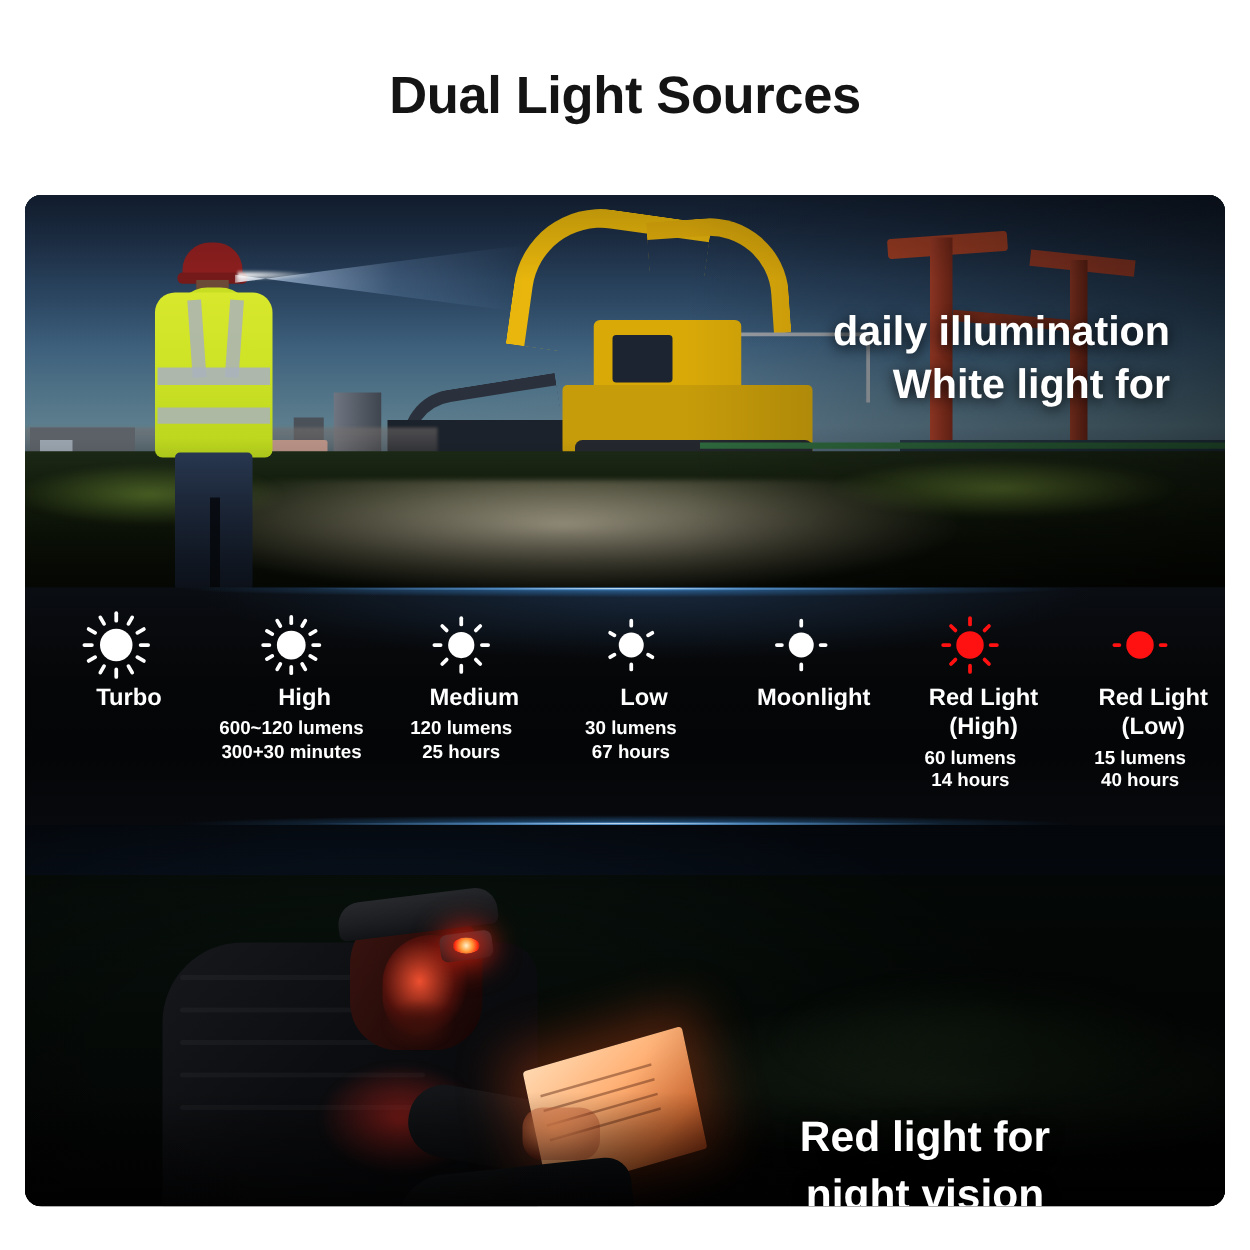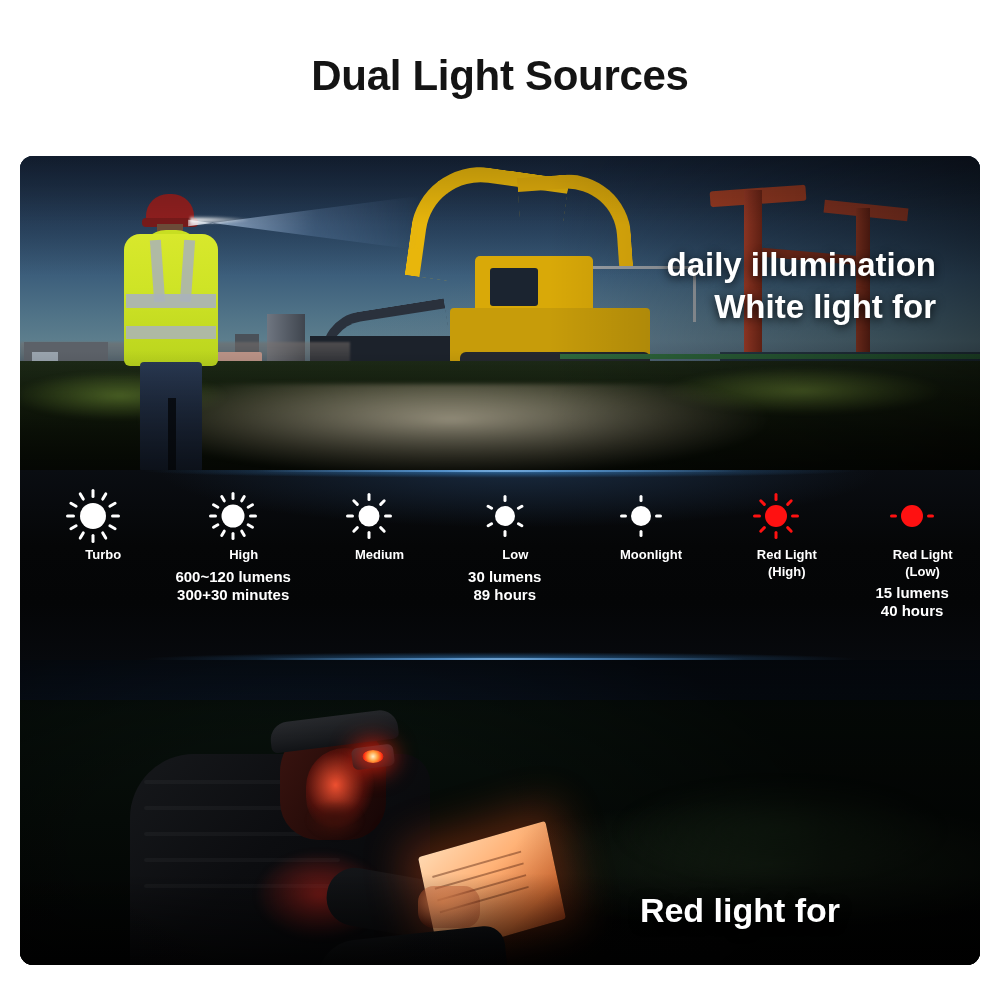--- a/index.html
+++ b/index.html
@@ -154,21 +154,21 @@
   .streak.bottom{ top:180px; }
   .modes{ position:absolute; left:0; top:0; width:960px; height:190px; display:flex; }
   .mode{ flex:1; position:relative; text-align:center; padding-top:18px; }
   .mode.turbo{ flex:1.07; }
   .sun{ position:relative; width:56px; height:56px; margin:0 auto 4px; }
   .disc{
     position:absolute; left:50%; top:50%; transform:translate(-50%,-50%);
     border-radius:50%; background:#fff;
   }
   .ray{ position:absolute; left:50%; top:50%; border-radius:2px; background:#fff; transform-origin:50% 50%; }
-  .mode-name{ font-size:13px; font-weight:bold; color:#fff; line-height:1.12; margin-top:2px;padding-left:21px; }
+  .mode-name{ font-size:19px; font-weight:bold; color:#fff; line-height:1.12; margin-top:2px;padding-left:21px; }
   .mode-sub{ font-size:15px; font-weight:bold; color:#fff; line-height:1.22; margin-top:5px; }
   .mode.red .disc, .mode.red .ray{ background:#ff1111; }
 
   
   .photo-bot{ position:absolute; left:0; top:504px; width:960px; height:305px; overflow:hidden; background:#030406; }
   .b-sky{
     position:absolute; left:0; top:0; width:960px; height:90px;
     background:linear-gradient(180deg,#0d1a2b 0%,#0a1422 40%,#060b12 100%);
   }
   .b-hill{
@@ -373,35 +373,39 @@
               <div class="ray" style="width: 3px; height: 8px; transform: translate(-50%, -50%) rotate(0deg) translateY(-19px);"></div>
               <div class="ray" style="width: 3px; height: 8px; transform: translate(-50%, -50%) rotate(45deg) translateY(-19px);"></div>
               <div class="ray" style="width: 3px; height: 8px; transform: translate(-50%, -50%) rotate(90deg) translateY(-19px);"></div>
               <div class="ray" style="width: 3px; height: 8px; transform: translate(-50%, -50%) rotate(135deg) translateY(-19px);"></div>
               <div class="ray" style="width: 3px; height: 8px; transform: translate(-50%, -50%) rotate(180deg) translateY(-19px);"></div>
               <div class="ray" style="width: 3px; height: 8px; transform: translate(-50%, -50%) rotate(225deg) translateY(-19px);"></div>
               <div class="ray" style="width: 3px; height: 8px; transform: translate(-50%, -50%) rotate(270deg) translateY(-19px);"></div>
               <div class="ray" style="width: 3px; height: 8px; transform: translate(-50%, -50%) rotate(315deg) translateY(-19px);"></div>
             </div>
             <div class="mode-name">Medium</div>
+            <div class="mode-sub">
+              <div>120 lumens</div>
+              <div>25 hours</div>
+            </div>
           </div>
           <div class="mode">
             <div class="sun">
               <div class="disc" style="width: 20px; height: 20px;"></div>
               <div class="ray" style="width: 3px; height: 7px; transform: translate(-50%, -50%) rotate(0deg) translateY(-17.5px);"></div>
               <div class="ray" style="width: 3px; height: 7px; transform: translate(-50%, -50%) rotate(60deg) translateY(-17.5px);"></div>
               <div class="ray" style="width: 3px; height: 7px; transform: translate(-50%, -50%) rotate(120deg) translateY(-17.5px);"></div>
               <div class="ray" style="width: 3px; height: 7px; transform: translate(-50%, -50%) rotate(180deg) translateY(-17.5px);"></div>
               <div class="ray" style="width: 3px; height: 7px; transform: translate(-50%, -50%) rotate(240deg) translateY(-17.5px);"></div>
               <div class="ray" style="width: 3px; height: 7px; transform: translate(-50%, -50%) rotate(300deg) translateY(-17.5px);"></div>
             </div>
             <div class="mode-name">Low</div>
             <div class="mode-sub">
               <div>30 lumens</div>
-              <div>89 hours</div>
+              <div>67 hours</div>
             </div>
           </div>
           <div class="mode">
             <div class="sun">
               <div class="disc" style="width: 20px; height: 20px;"></div>
               <div class="ray" style="width: 3px; height: 7px; transform: translate(-50%, -50%) rotate(0deg) translateY(-17.5px);"></div>
               <div class="ray" style="width: 3px; height: 7px; transform: translate(-50%, -50%) rotate(90deg) translateY(-17.5px);"></div>
               <div class="ray" style="width: 3px; height: 7px; transform: translate(-50%, -50%) rotate(180deg) translateY(-17.5px);"></div>
               <div class="ray" style="width: 3px; height: 7px; transform: translate(-50%, -50%) rotate(270deg) translateY(-17.5px);"></div>
             </div>
@@ -414,20 +418,24 @@
               <div class="ray" style="width: 3px; height: 8px; transform: translate(-50%, -50%) rotate(45deg) translateY(-19px);"></div>
               <div class="ray" style="width: 3px; height: 8px; transform: translate(-50%, -50%) rotate(90deg) translateY(-19px);"></div>
               <div class="ray" style="width: 3px; height: 8px; transform: translate(-50%, -50%) rotate(135deg) translateY(-19px);"></div>
               <div class="ray" style="width: 3px; height: 8px; transform: translate(-50%, -50%) rotate(180deg) translateY(-19px);"></div>
               <div class="ray" style="width: 3px; height: 8px; transform: translate(-50%, -50%) rotate(225deg) translateY(-19px);"></div>
               <div class="ray" style="width: 3px; height: 8px; transform: translate(-50%, -50%) rotate(270deg) translateY(-19px);"></div>
               <div class="ray" style="width: 3px; height: 8px; transform: translate(-50%, -50%) rotate(315deg) translateY(-19px);"></div>
             </div>
             <div class="mode-name">Red Light</div>
             <div class="mode-name">(High)</div>
+            <div class="mode-sub">
+              <div>60 lumens</div>
+              <div>14 hours</div>
+            </div>
           </div>
           <div class="mode red">
             <div class="sun">
               <div class="disc" style="width: 22px; height: 22px;"></div>
               <div class="ray" style="width: 3px; height: 7px; transform: translate(-50%, -50%) rotate(90deg) translateY(-18.5px);"></div>
               <div class="ray" style="width: 3px; height: 7px; transform: translate(-50%, -50%) rotate(270deg) translateY(-18.5px);"></div>
             </div>
             <div class="mode-name">Red Light</div>
             <div class="mode-name">(Low)</div>
             <div class="mode-sub">
@@ -466,17 +474,18 @@
           <div class="m-map-l" style="top:58px"></div>
         </div>
         <div class="m-hand"></div>
         <div class="m-knee"></div>
       </div>
 
       <div class="b-vignette"></div>
 
       <div class="cap-bot">
         <div>Red light for</div>
+        <div>night vision</div>
       </div>
     </div>
 
   </div>
 </div>
 
 </body></html>

